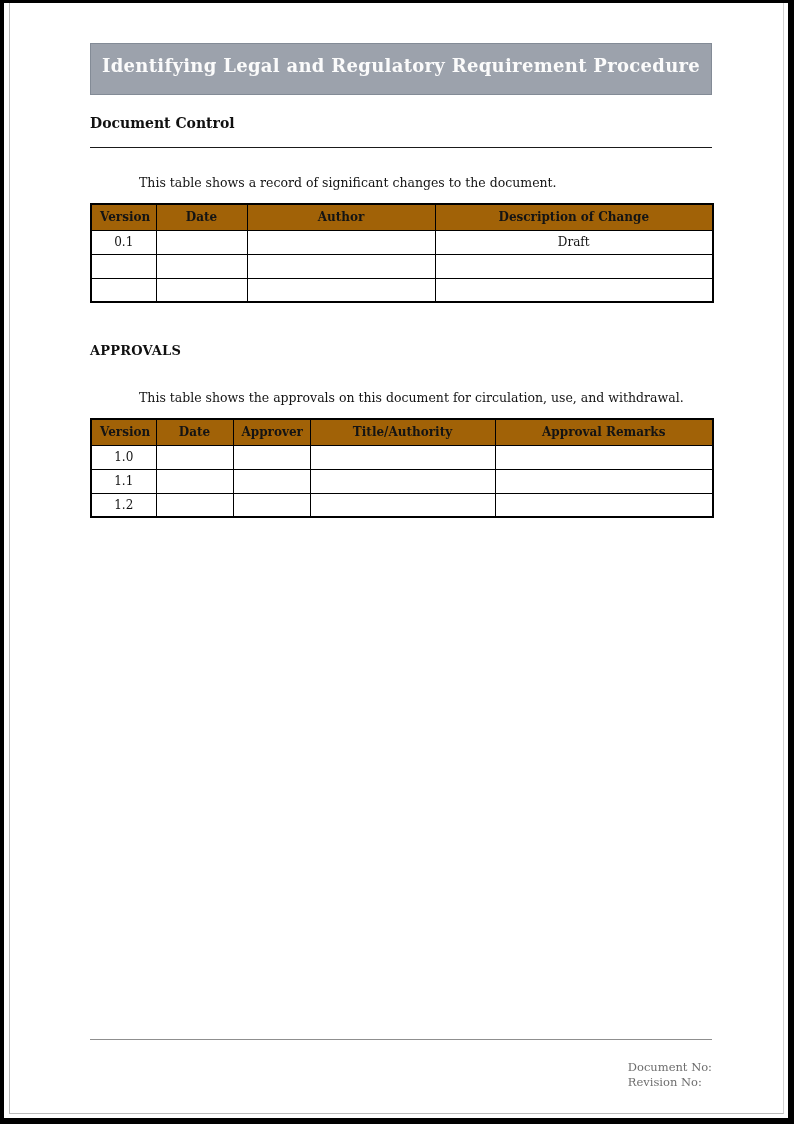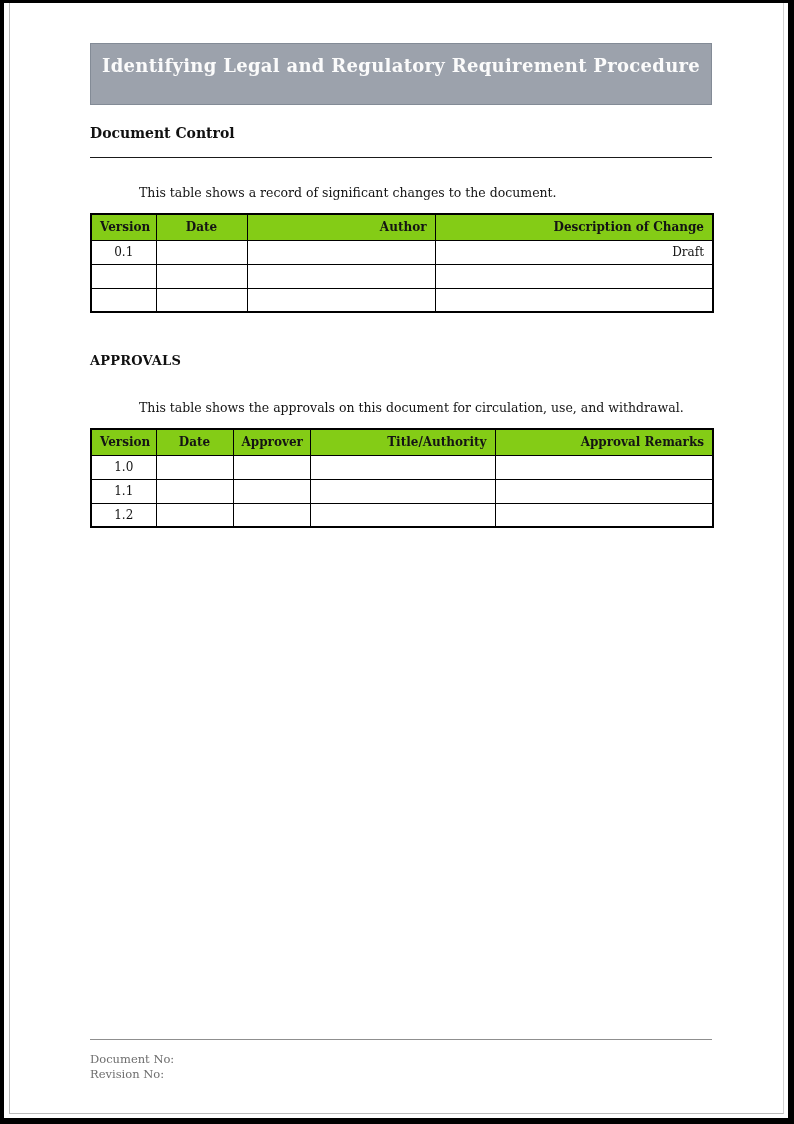--- a/index.html
+++ b/index.html
@@ -22,21 +22,21 @@
     border-left: 1px solid #bcbcbc;
     border-right: 1px solid #d2d2d2;
     border-bottom: 1px solid #bcbcbc;
     pointer-events: none;
   }
   .content {
     position: absolute; left: 86px; top: 0; width: 622px;
   }
   .title-bar {
     margin-top: 40px;
-    height: 62px;
+    height: 52px;
     line-height: 44px;
     background: #9CA2AC;
     border: 1px solid #838B96;
     text-align: center;
     color: #fbfbfb;
     font-size: 18px;
     font-weight: bold;
     letter-spacing: 0.3px;
   }
   .section-heading {
@@ -71,38 +71,37 @@
   th, td {
     border: 1px solid #000;
     font-size: 12px;
     padding: 0 8px;
     height: 24px;
     color: #141414;
     overflow: hidden;
     white-space: nowrap;
   }
   th {
-    background: #84cc16;
+    background: #a16207;
     font-weight: bold;
     height: 26px;
     text-align: left;
   }
   .c-center { text-align: center; }
-  .c-left { text-align: right; }
+  .c-left { text-align: center; }
   .footer {
     position: absolute;
     left: 86px; top: 1036px; width: 622px;
     border-top: 1px solid #8f8f8f;
-    padding-top: 12px;
+    padding-top: 20px;
     display: flex;
     justify-content: flex-end;
     color: #6e6e6e;
     font-size: 11.5px;
     line-height: 15px;
-    flex-direction: column;
   }
   .footer .right { text-align: right; }
 </style>
 </head>
 <body>
 
 <div class="page">
   <div class="page-frame"></div>
 
   <div class="content">

